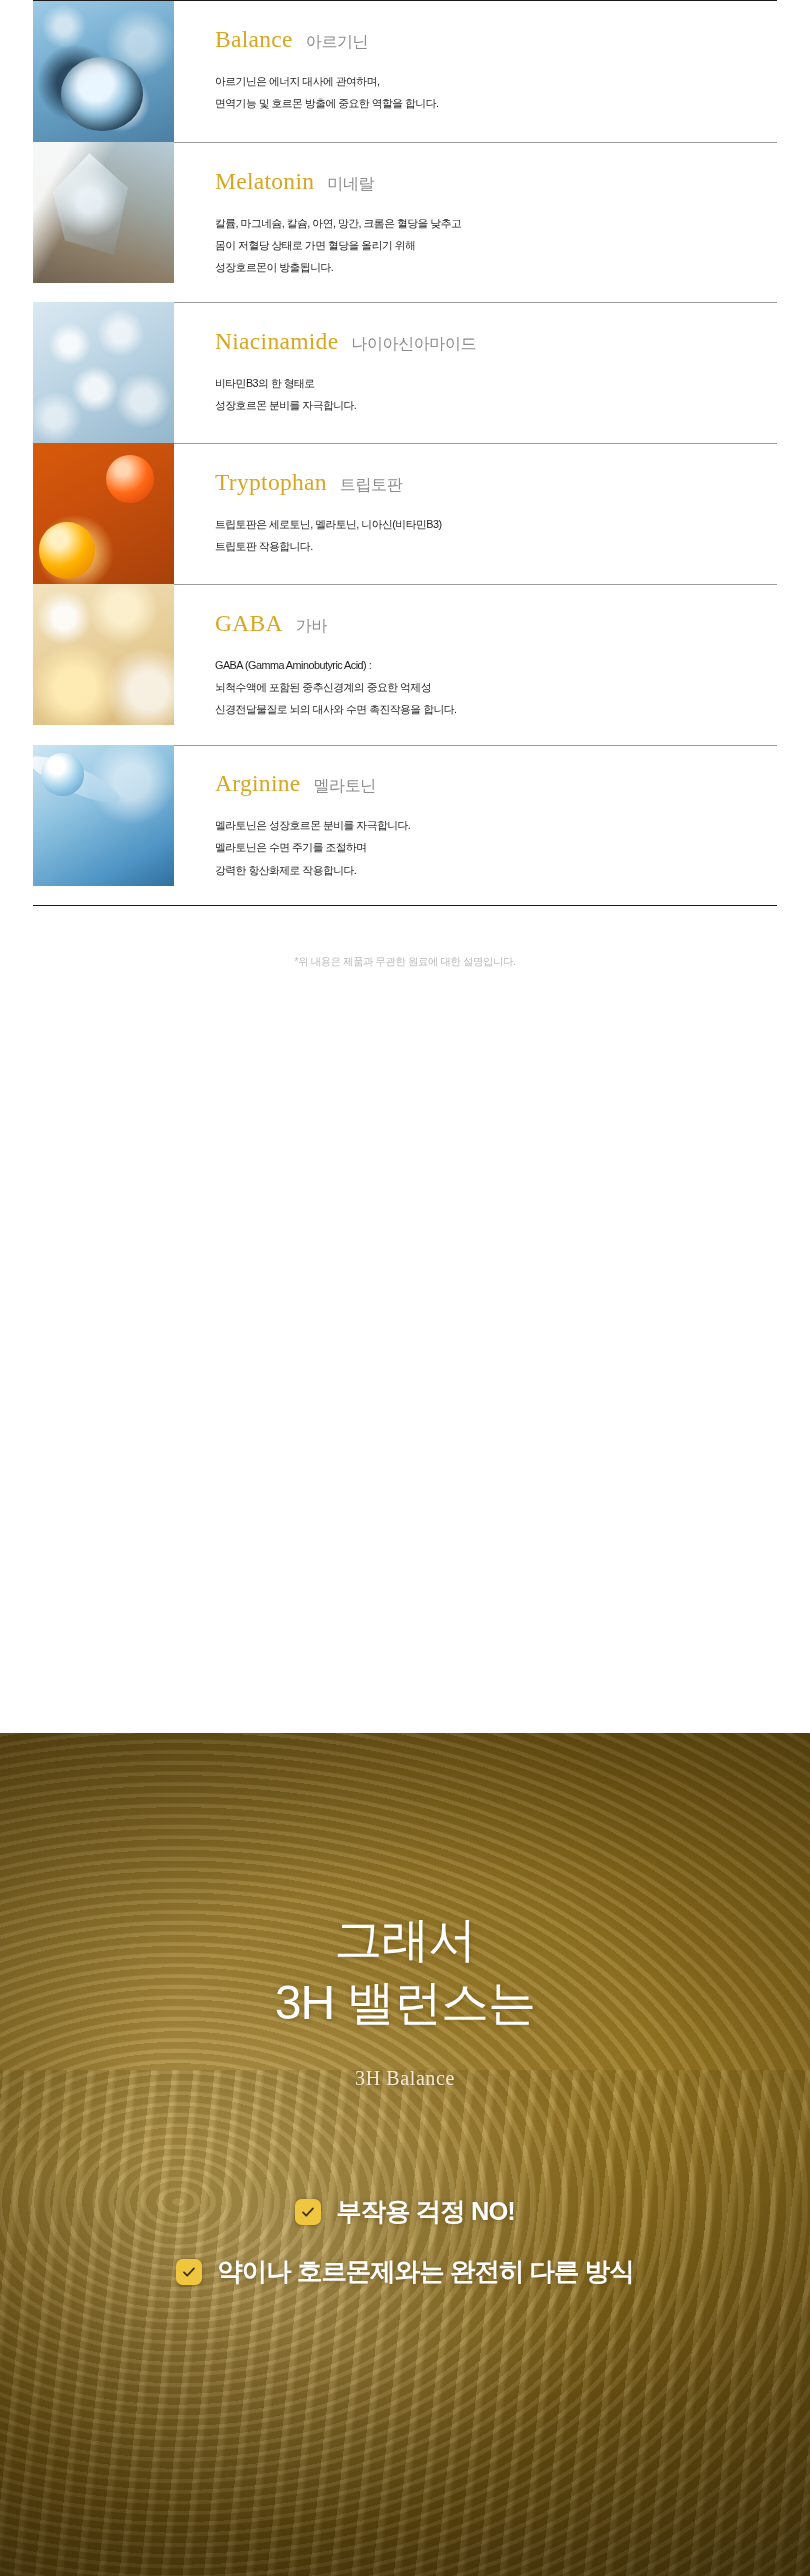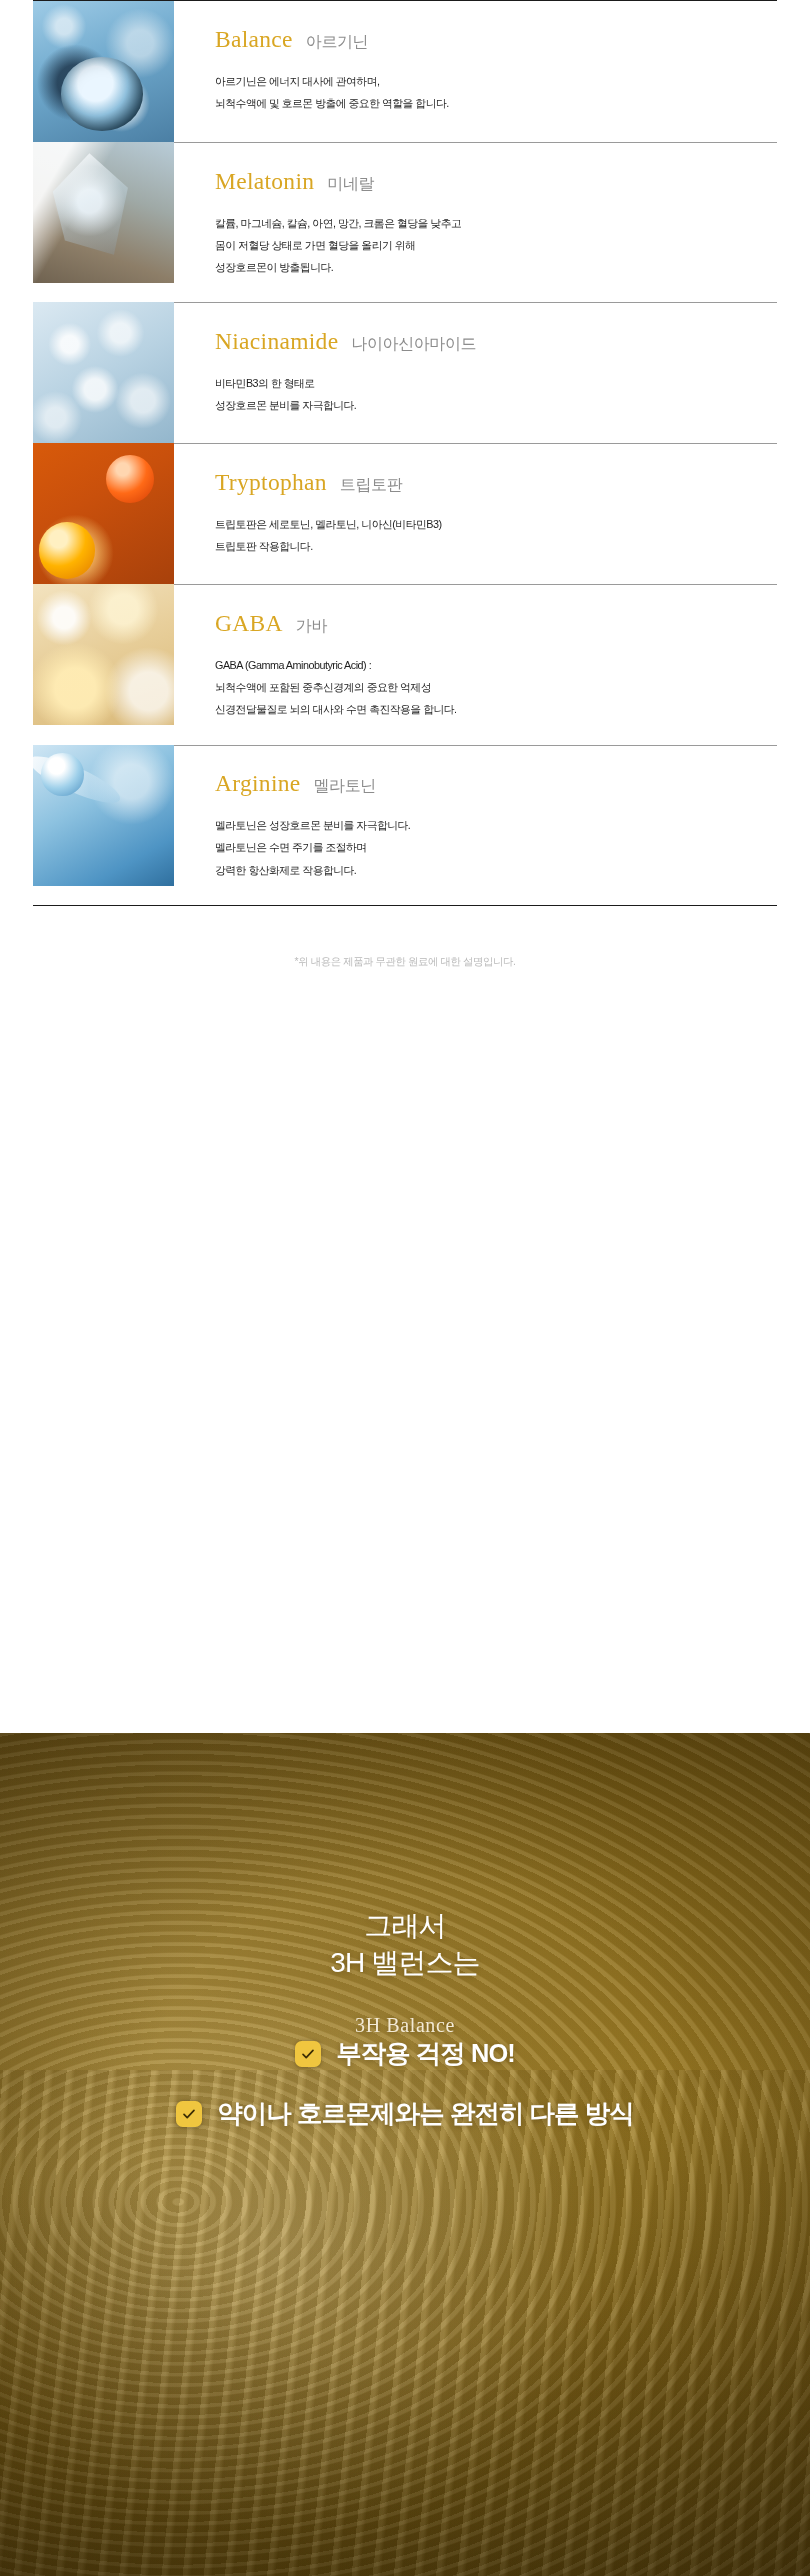--- a/index.html
+++ b/index.html
@@ -147,31 +147,31 @@
     pointer-events:none;
   }
   .vignette{
     position:absolute; inset:0; pointer-events:none;
     background:radial-gradient(ellipse 80% 70% at 50% 45%, rgba(0,0,0,0) 40%, rgba(30,20,2,.45) 100%);
   }
 
   .banner-inner { position:relative; width:100%; text-align:center; }
 
   .b-head {
-    color:#fff; font-size:28px; line-height:1.32; font-weight:400;
+    color:#fff; font-size:48px; line-height:1.32; font-weight:400;
     letter-spacing:-0.9px; text-shadow:0 0.9px 5.7px rgba(60,42,6,.35);
     padding-top:175px;
   }
   .b-sub {
     font-family:"Liberation Serif", serif;
     color:#f3ead6; font-size:20px; letter-spacing:0.6px; margin-top:32px;
     text-shadow:0 0.9px 4.7px rgba(60,42,6,.35);
   }
 
-  .b-bullets { display:flex; flex-direction:column; align-items:center; gap:26px; }
+  .b-bullets { margin-top:105px; display:flex; flex-direction:column; align-items:center; gap:26px; }
   .b-bullet { display:flex; align-items:center; gap:15px; }
   .chk {
     width:26px; height:26px; flex:0 0 26px; border-radius:6.6px;
     background:#f0c63f; display:flex; align-items:center; justify-content:center;
     box-shadow:0 0.9px 3.8px rgba(40,28,2,.35);
   }
   .chk svg { display:block; }
   .b-bullet-label {
     color:#fff; font-size:25.4px; letter-spacing:-0.9px; font-weight:700;
     text-shadow:0 0.9px 5.7px rgba(60,42,6,.4);
@@ -188,21 +188,21 @@
     <div class="ing-photo">
       <div class="ph-layer ph-water-blue"></div>
     </div>
     <div class="ing-text">
       <div class="ing-head">
         <span class="ing-en">Balance</span>
         <span class="ing-ko-name">아르기닌</span>
       </div>
       <div class="ing-desc">
         <div>아르기닌은 에너지 대사에 관여하며,</div>
-        <div>뇌척수액에 및 호르몬 방출에 중요한 역할을 합니다.</div>
+        <div>면역기능 및 호르몬 방출에 중요한 역할을 합니다.</div>
       </div>
     </div>
   </div>
 
   <div class="ing-row">
     <div class="ing-photo">
       <div class="ph-layer ph-crystal"></div>
     </div>
     <div class="ing-text">
       <div class="ing-head">

